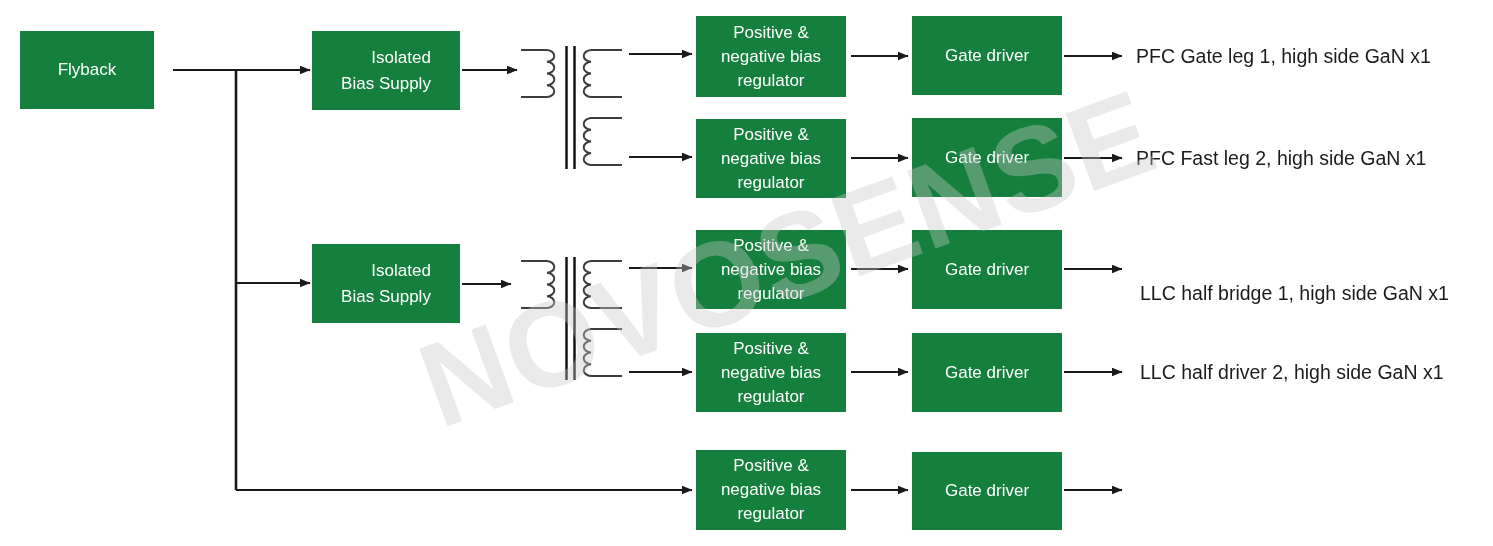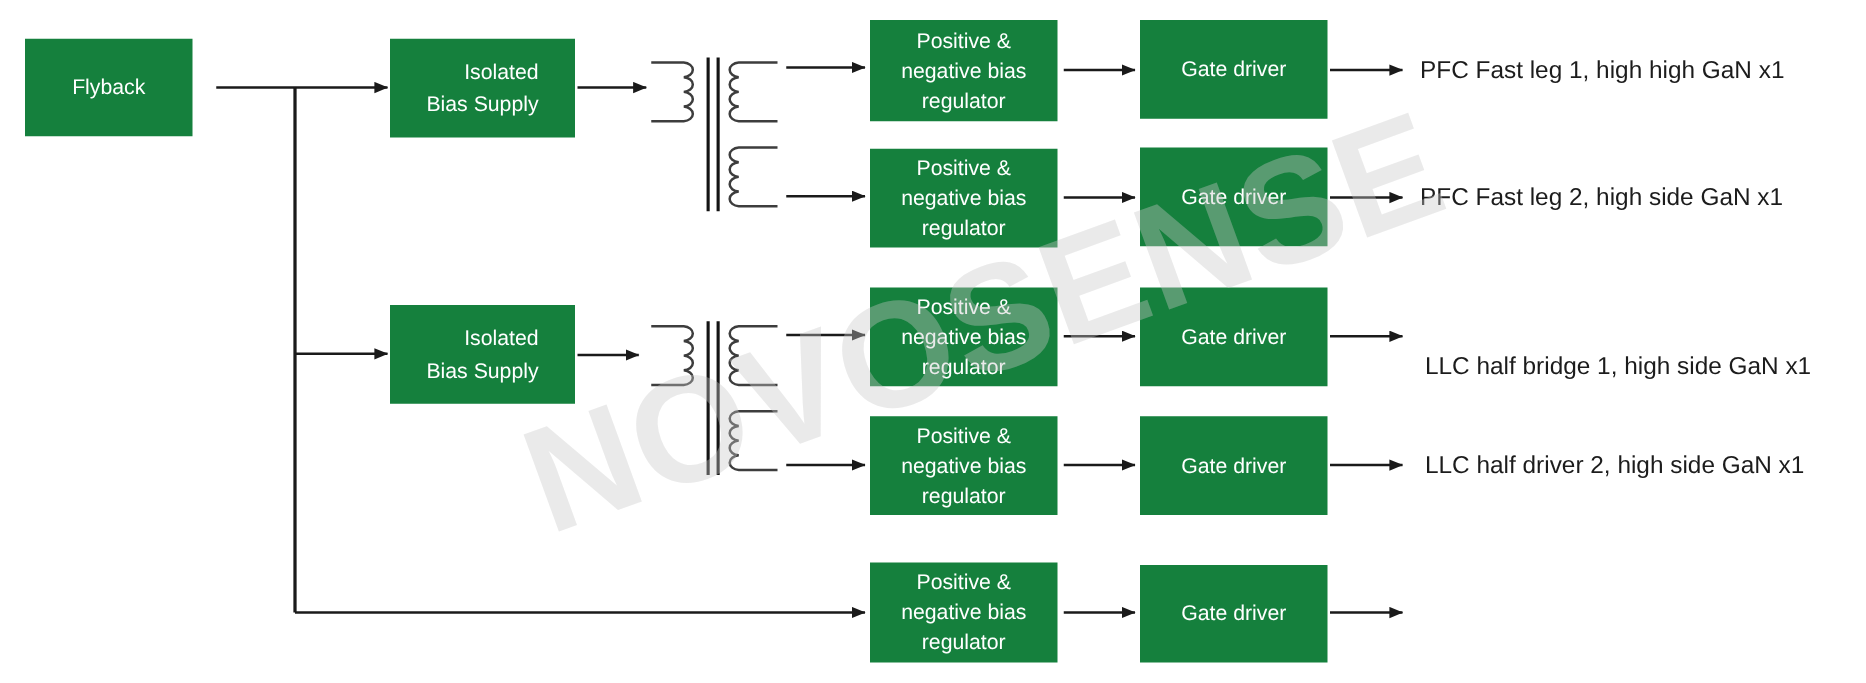--- a/index.html
+++ b/index.html
@@ -97,19 +97,19 @@
   <div class="box reg" style="left:696px;top:450px;width:150px;height:80px;">Positive &amp;
 negative bias
 regulator</div>
 
   <div class="box single" style="left:912px;top:16px;width:150px;height:79px;">Gate driver</div>
   <div class="box single" style="left:912px;top:118px;width:150px;height:79px;">Gate driver</div>
   <div class="box single" style="left:912px;top:230px;width:150px;height:79px;">Gate driver</div>
   <div class="box single" style="left:912px;top:333px;width:150px;height:79px;">Gate driver</div>
   <div class="box single" style="left:912px;top:452px;width:150px;height:78px;">Gate driver</div>
 
-  <div class="out-label" style="left:1136px;top:42px;">PFC Fast leg 1, high high GaN x1</div>
+  <div class="out-label" style="left:1136px;top:42px;">PFC Gate leg 1, high side GaN x1</div>
   <div class="out-label" style="left:1136px;top:144px;">PFC Fast leg 2, high side GaN x1</div>
   <div class="out-label" style="left:1140px;top:255px;margin-top:24px;">LLC half bridge 1, high side GaN x1</div>
   <div class="out-label" style="left:1140px;top:358px;">LLC half driver 2, high side GaN x1</div>
 
   <div id="watermark">NOVOSENSE</div>
 </div>
 
 </body></html>

